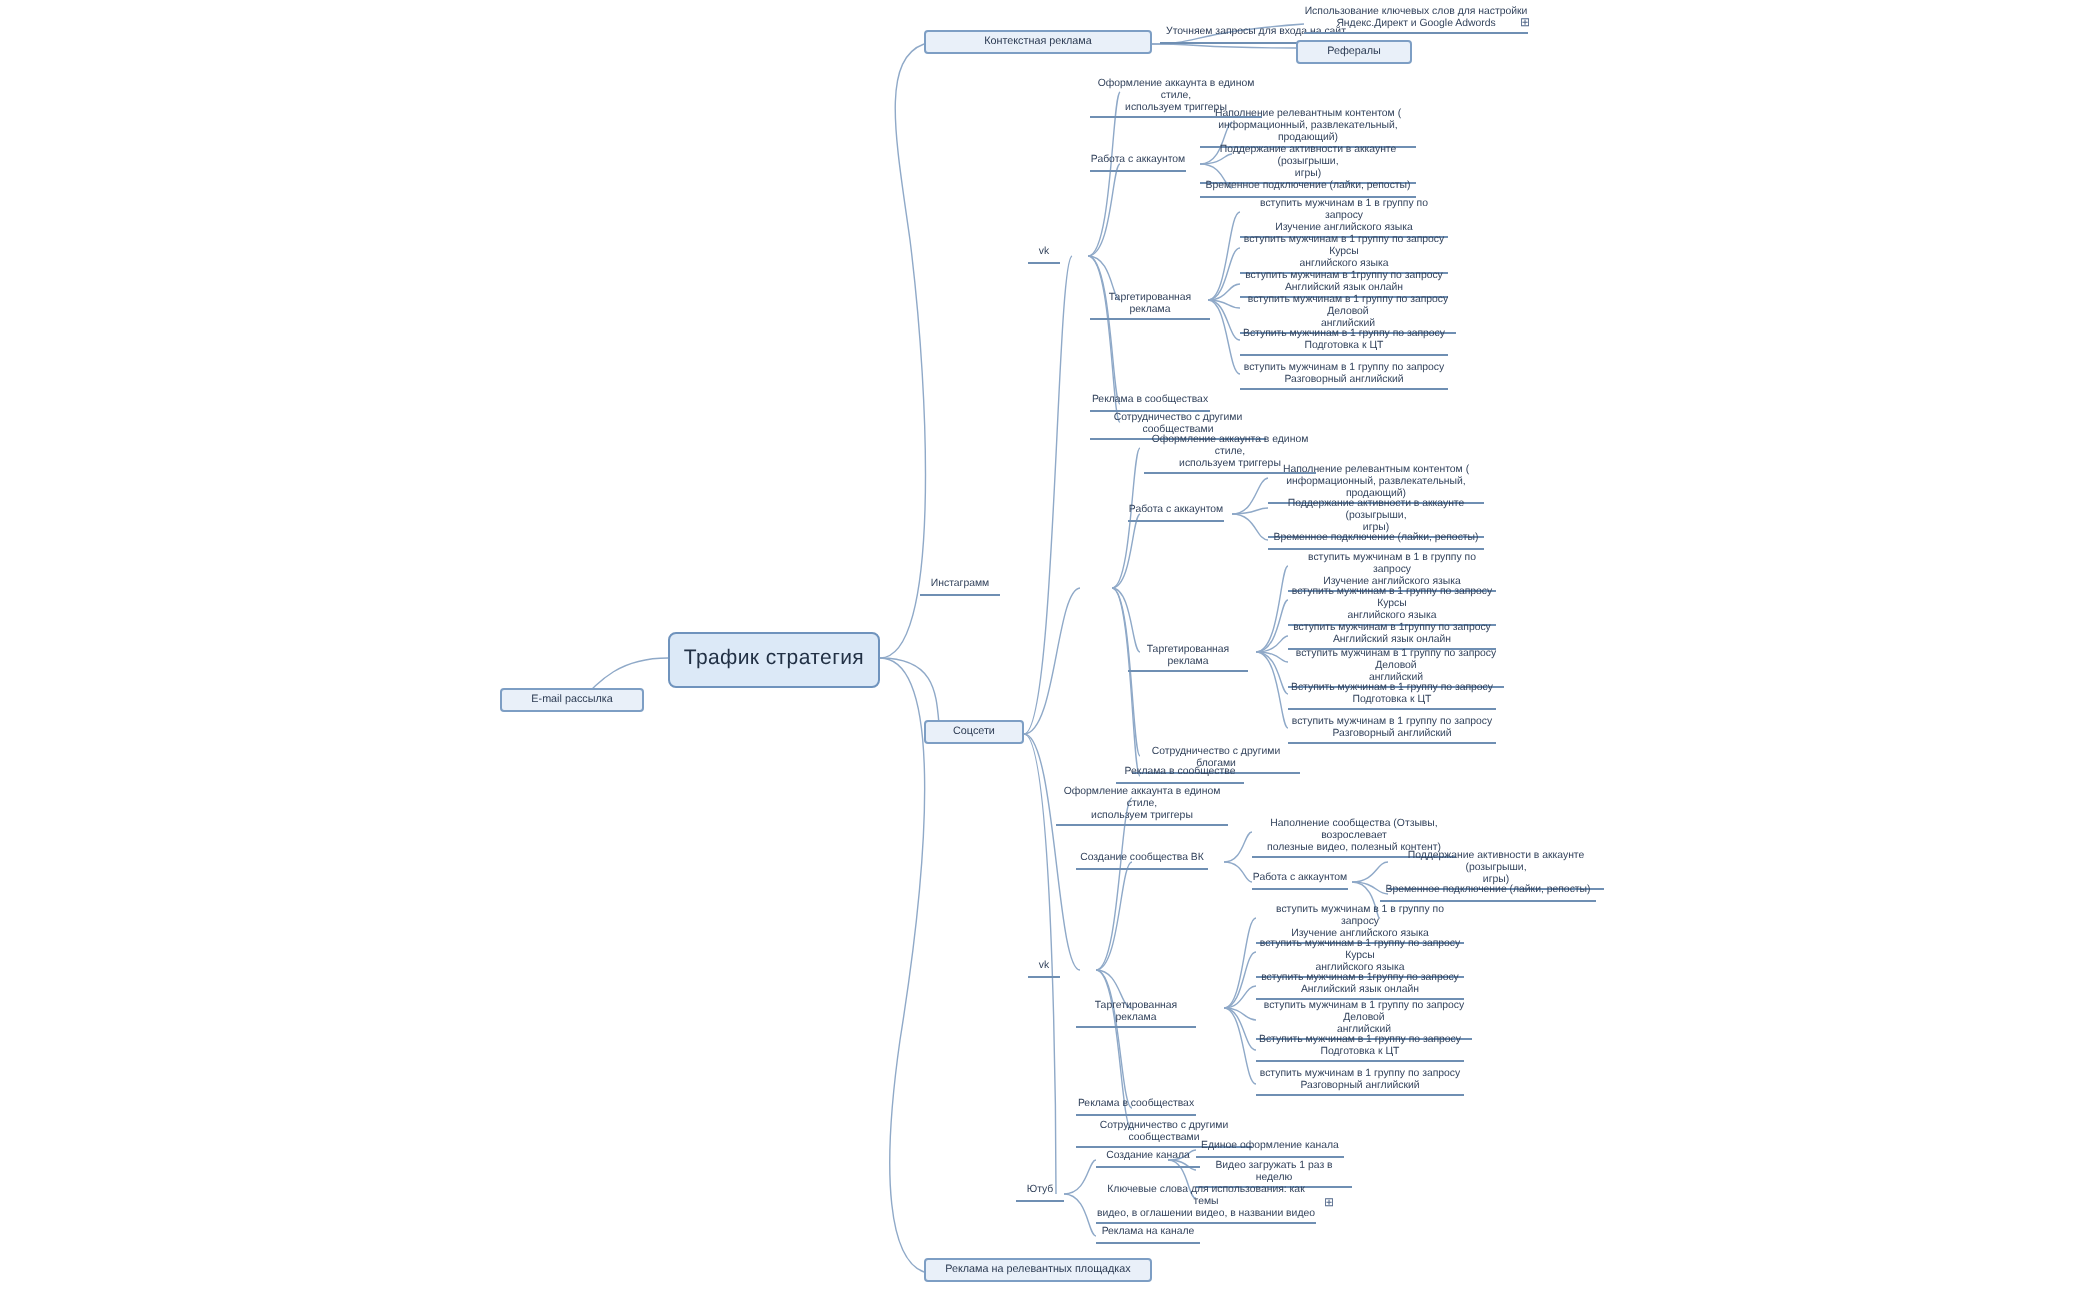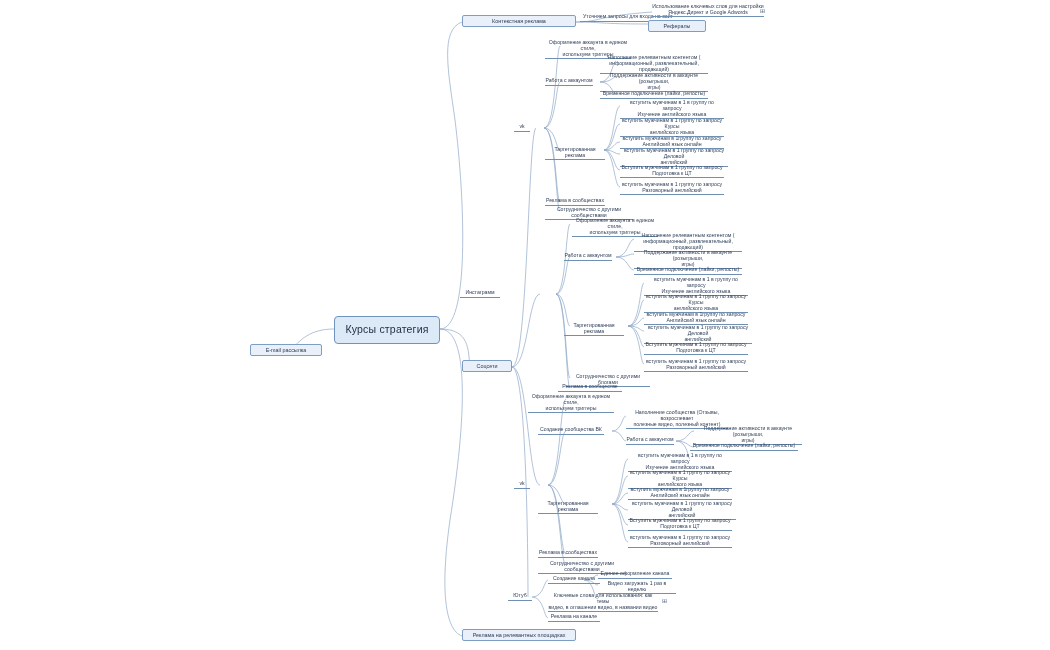--- a/index.html
+++ b/index.html
@@ -117,21 +117,21 @@
       <path d="M612,504 C622,504 622,542 628,542"></path>
 
       <path d="M532,597 C544,597 544,580 548,580"></path>
       <path d="M532,597 C544,597 544,618 548,618"></path>
       <path d="M584,580 C594,580 594,575 598,575"></path>
       <path d="M584,580 C594,580 594,585 598,585"></path>
       <path d="M584,580 C594,580 594,600 598,599"></path>
     </g>
   </svg>
 
-  <div class="node root" style="left:334px;top:316px;width:106px;">Курсы стратегия</div>
+  <div class="node root" style="left:334px;top:316px;width:106px;">Трафик стратегия</div>
 
   <div class="node boxed" style="left:462px;top:15px;width:114px;">Контекстная реклама</div>
   <div class="node boxed" style="left:250px;top:344px;width:72px;">E-mail рассылка</div>
   <div class="node boxed" style="left:462px;top:360px;width:50px;">Соцсети</div>
   <div class="node boxed" style="left:462px;top:629px;width:114px;">Реклама на релевантных площадках</div>
 
   <div class="node leaf" style="left:580px;top:14px;width:96px;">Уточняем запросы для входа на сайт</div>
   <div class="node leaf" style="left:652px;top:4px;width:112px;">Использование ключевых слов для настройки
 Яндекс.Директ и Google Adwords</div>
   <span class="plus" style="left:760px;top:7px;">⊞</span>

